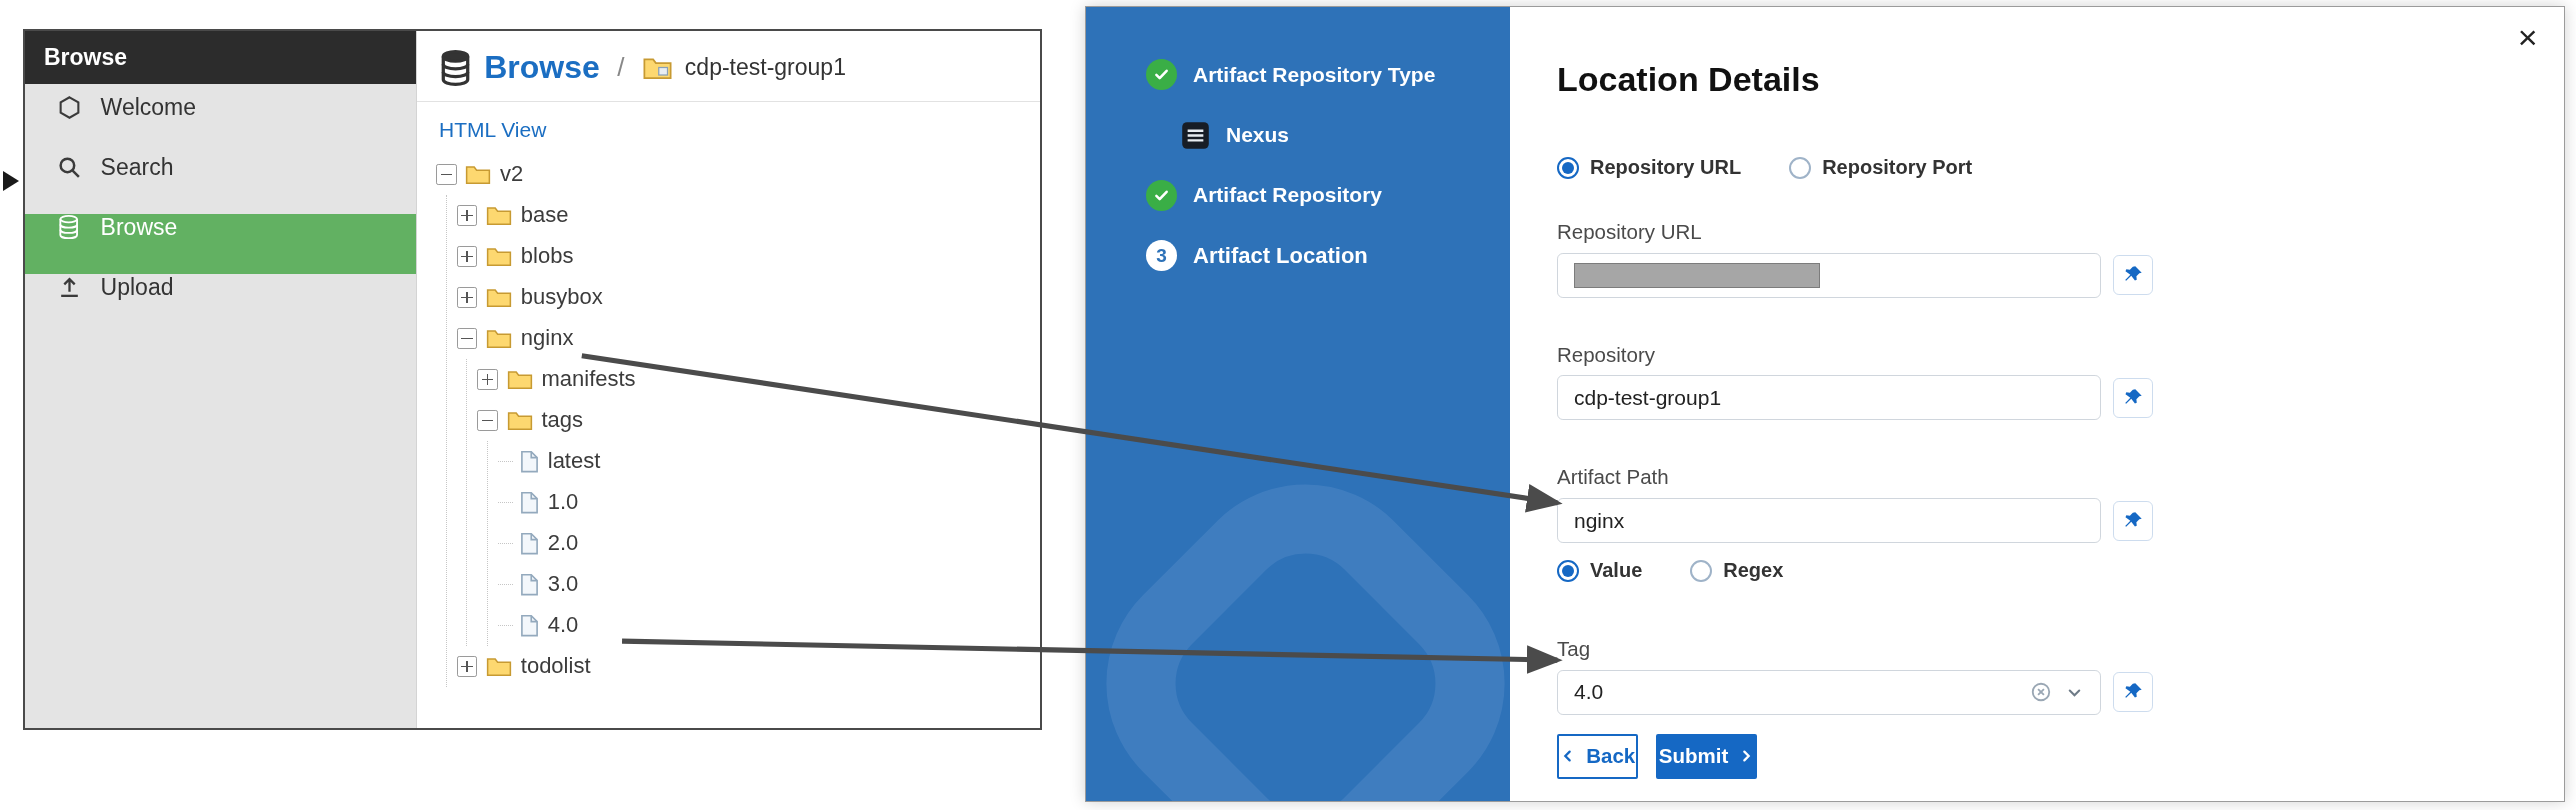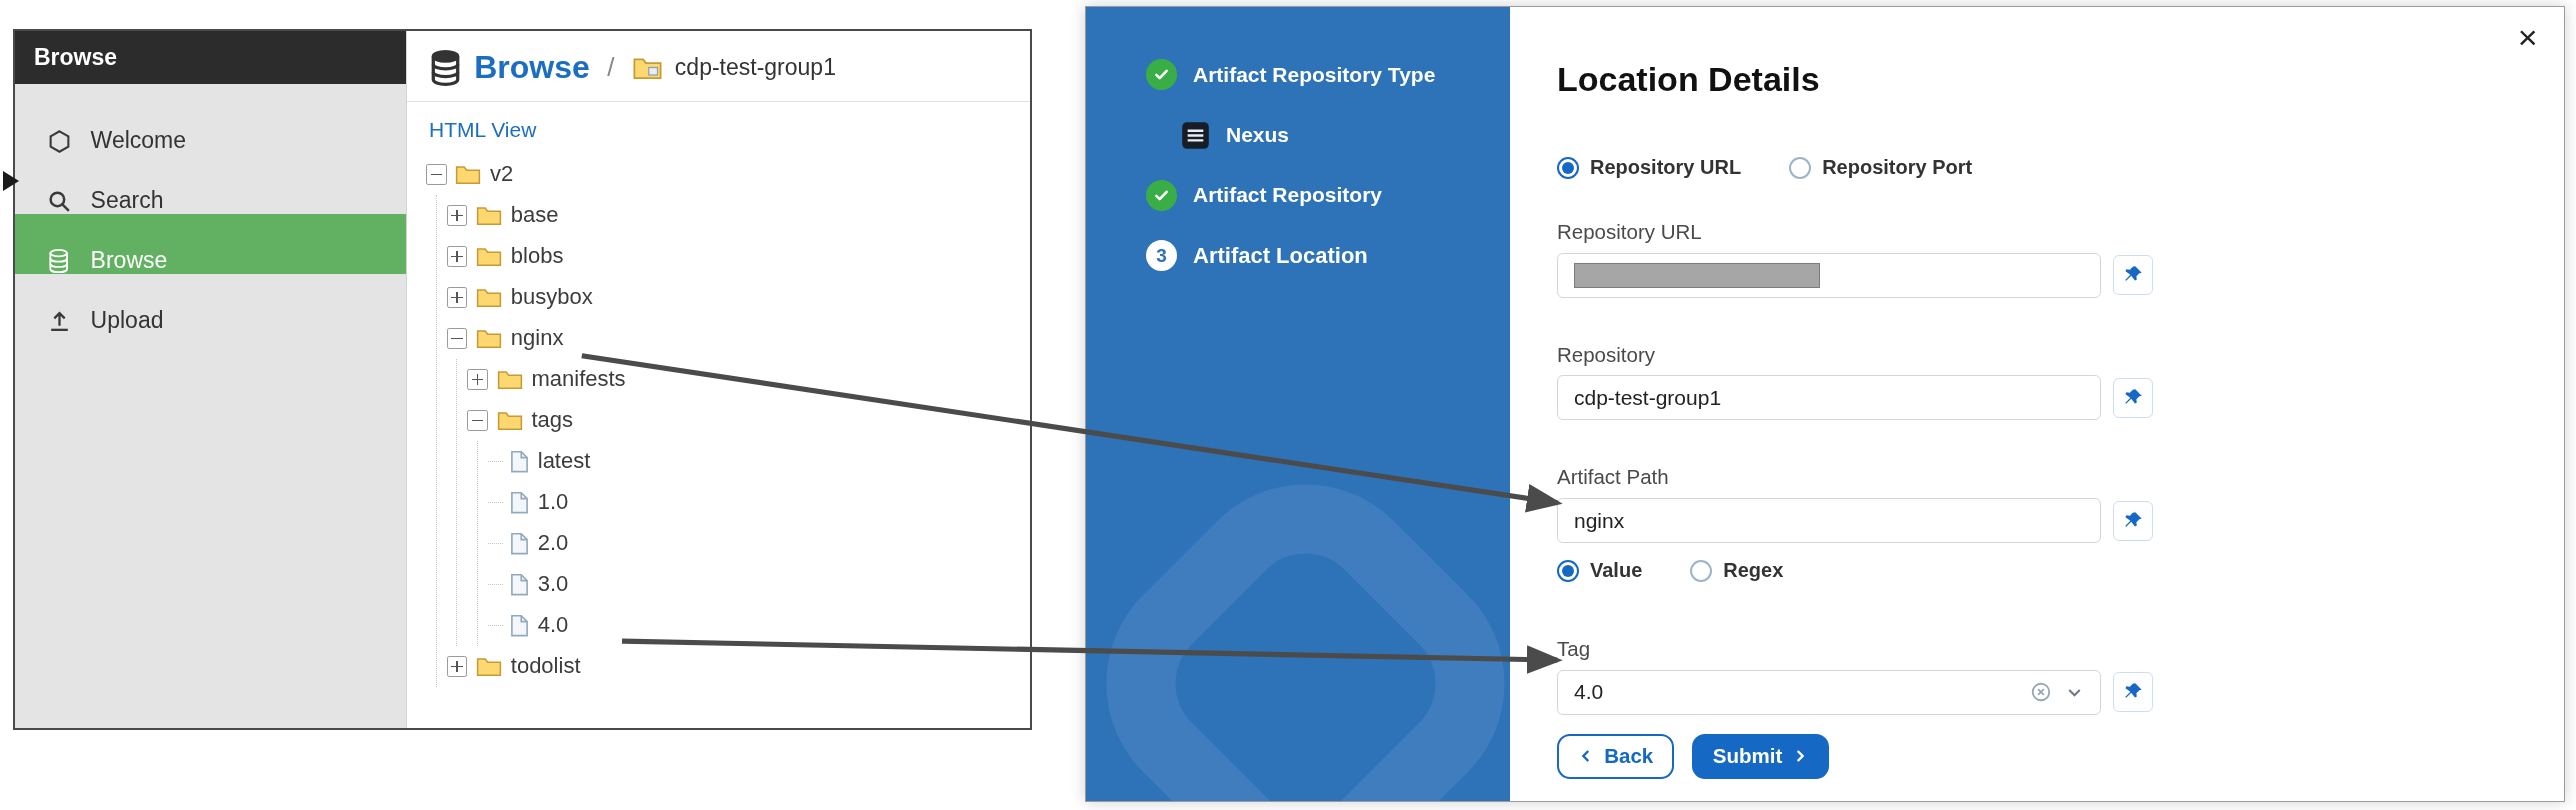--- a/index.html
+++ b/index.html
@@ -5,31 +5,31 @@
   * { box-sizing: border-box; }
   html, body { margin: 0; padding: 0; background: #fff; }
   body {
     width: 2576px; height: 811px; position: relative;
     font-family: "Liberation Sans", sans-serif; color: #333;
     overflow: hidden;
   }
 
   
   .window-left {
-    position: absolute; left: 13px; top: 29px; width: 1019px; height: 701px;
+    position: absolute; left: 23px; top: 29px; width: 1019px; height: 701px;
     border: 2.9px solid #4a4a4a; background: #fff; display: flex;
   }
   .sidebar-col { width: 391px; flex: none; display: flex; flex-direction: column; background: #e4e4e4; }
   .sidebar-header {
     height: 53px; flex: none; background: #2c2c2c; color: #fff;
     font-size: 23px; font-weight: bold; display: flex; align-items: center; padding-left: 19px;
   }
   .sidebar-nav { padding-top: 10.2px; }
   .nav-item {
-    height: 60px; display: flex; align-items: flex-end; gap: 17.6px;
+    height: 60px; display: flex; align-items: flex-start; gap: 17.6px;
     padding-left: 32px; font-size: 23px; color: #333; cursor: pointer;
   }
   .nav-item .nav-ic { width: 26px; height: 26px; flex: none; display: flex; align-items: center; color: #3a3a3a; }
   .nav-item.selected { background: #62b162; color: #fff; }
   .nav-item.selected .nav-ic { color: #fff; }
 
   .main-panel { flex: 1; background: #fff; border-left: 1.5px solid #d4d4d4; display: flex; flex-direction: column; }
   .main-header {
     display: flex; align-items: center; gap: 11.7px; padding: 17.6px 20.5px 14.6px 20.5px;
     border-bottom: 1.5px solid #e2e2e2;
@@ -113,22 +113,22 @@
   .pin-btn {
     width: 40px; height: 40px; flex: none; border: 1.5px solid #cddcee; border-radius: 5.9px;
     background: #fff; display: grid; place-items: center; cursor: pointer; padding: 0;
   }
   .pin-btn svg { width: 22px; height: 22px; }
   .combo-icons { margin-left: auto; display: flex; align-items: center; gap: 13px; }
   .combo-icons svg { display: block; cursor: pointer; }
 
   .buttons { display: flex; gap: 17.6px; margin-top: 19px; }
   .btn {
-    height: 45px; border-radius: 13px; font-size: 20.5px; font-weight: bold;
-    display: flex; align-items: center; gap: 10.2px; padding: 0 19px; cursor: pointer;
+    height: 45px; border-radius: 2px; font-size: 20.5px; font-weight: bold;
+    display: flex; align-items: center; gap: 10.2px; padding: 0 1px; cursor: pointer;
     font-family: "Liberation Sans", sans-serif;
   }
   .btn svg { width: 16px; height: 16px; }
   .btn-back { background: #fff; border: 2.2px solid #1568c4; color: #1568c4; }
   .btn-submit { background: #1568c4; border: 2.2px solid #1568c4; color: #fff; }
 
   
   .arrows { position: absolute; left: 0; top: 0; z-index: 10; pointer-events: none; }
 </style>
 </head>

